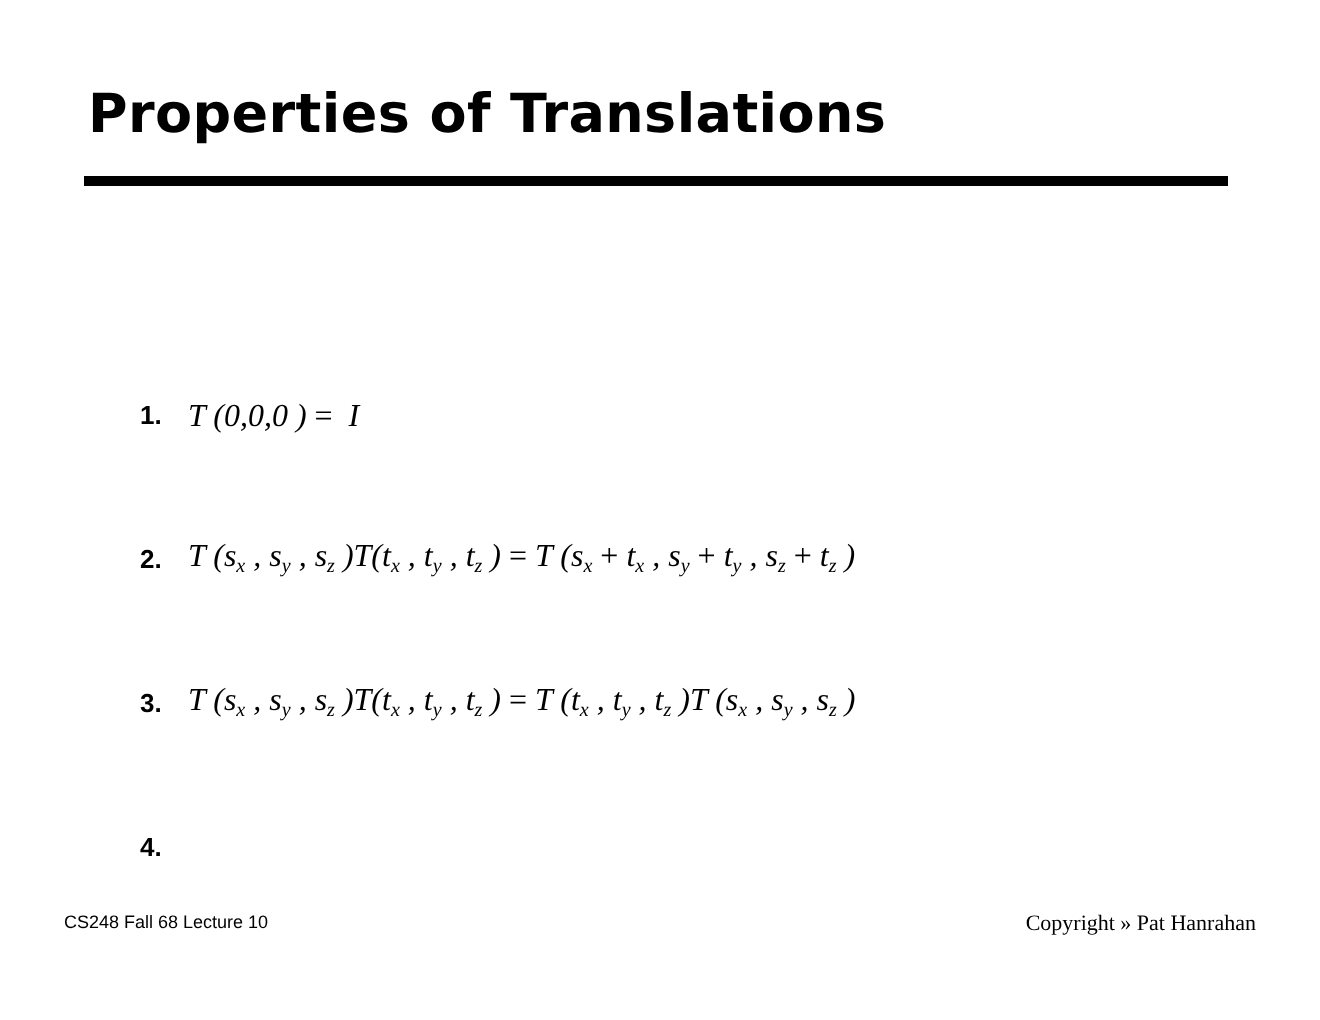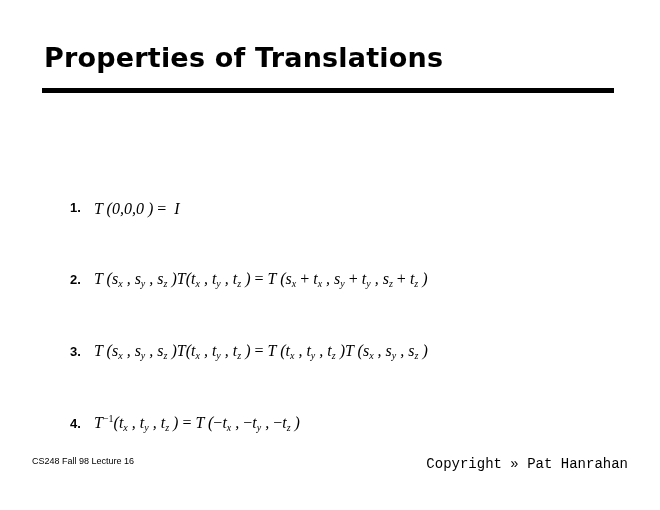--- a/index.html
+++ b/index.html
@@ -88,22 +88,22 @@
     left: 32px;
     top: 456px;
     font-family: "Liberation Sans", sans-serif;
     font-size: 9px;
     color: #000000;
   }
   .footer-right {
     position: absolute;
     right: 32px;
     top: 456px;
-    font-family: Liberation Mono, monospace;
-    font-size: 14px;
+    font-family: Liberation Serif, serif;
+    font-size: 11px;
     color: #000000;
     text-align: right;
   }
 </style>
 </head>
 <body>
 
 <div class="slide">
 
   <div class="title">Properties of Translations</div>
@@ -127,23 +127,20 @@
 
     <div class="item">
       <span class="item-num">3.</span>
       <span class="item-eq">
         T (s<sub>x</sub> , s<sub>y</sub> , s<sub>z</sub> )T(t<sub>x</sub> , t<sub>y</sub> , t<sub>z</sub> ) <span class="op">=</span> T (t<sub>x</sub> , t<sub>y</sub> , t<sub>z</sub> )T (s<sub>x</sub> , s<sub>y</sub> , s<sub>z</sub> )
       </span>
     </div>
 
     <div class="item">
       <span class="item-num">4.</span>
-      <span class="item-eq">
-        T<sup>−1</sup>(t<sub>x</sub> , t<sub>y</sub> , t<sub>z</sub> ) <span class="op">=</span> T (<span class="op">−</span>t<sub>x</sub> , <span class="op">−</span>t<sub>y</sub> , <span class="op">−</span>t<sub>z</sub> )
-      </span>
     </div>
 
   </div>
 
-  <div class="footer-left">CS248 Fall 98 Lecture 16</div>
+  <div class="footer-left">CS248 Fall 68 Lecture 10</div>
   <div class="footer-right">Copyright » Pat Hanrahan</div>
 
 </div>
 
 </body></html>

